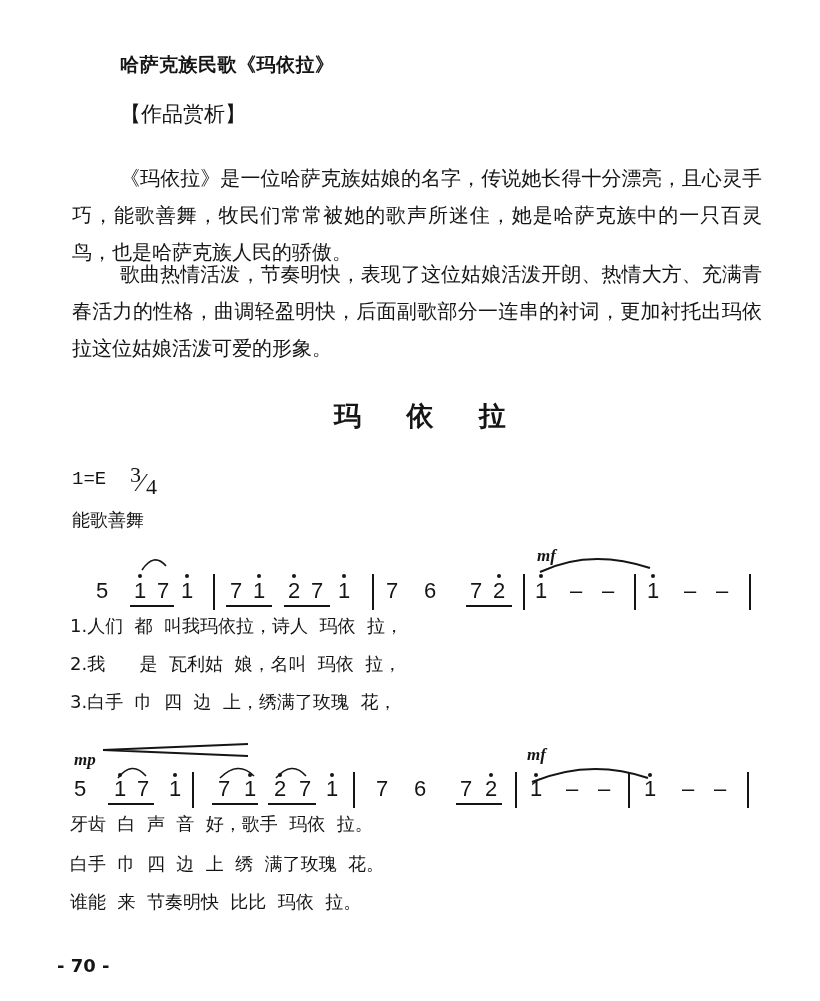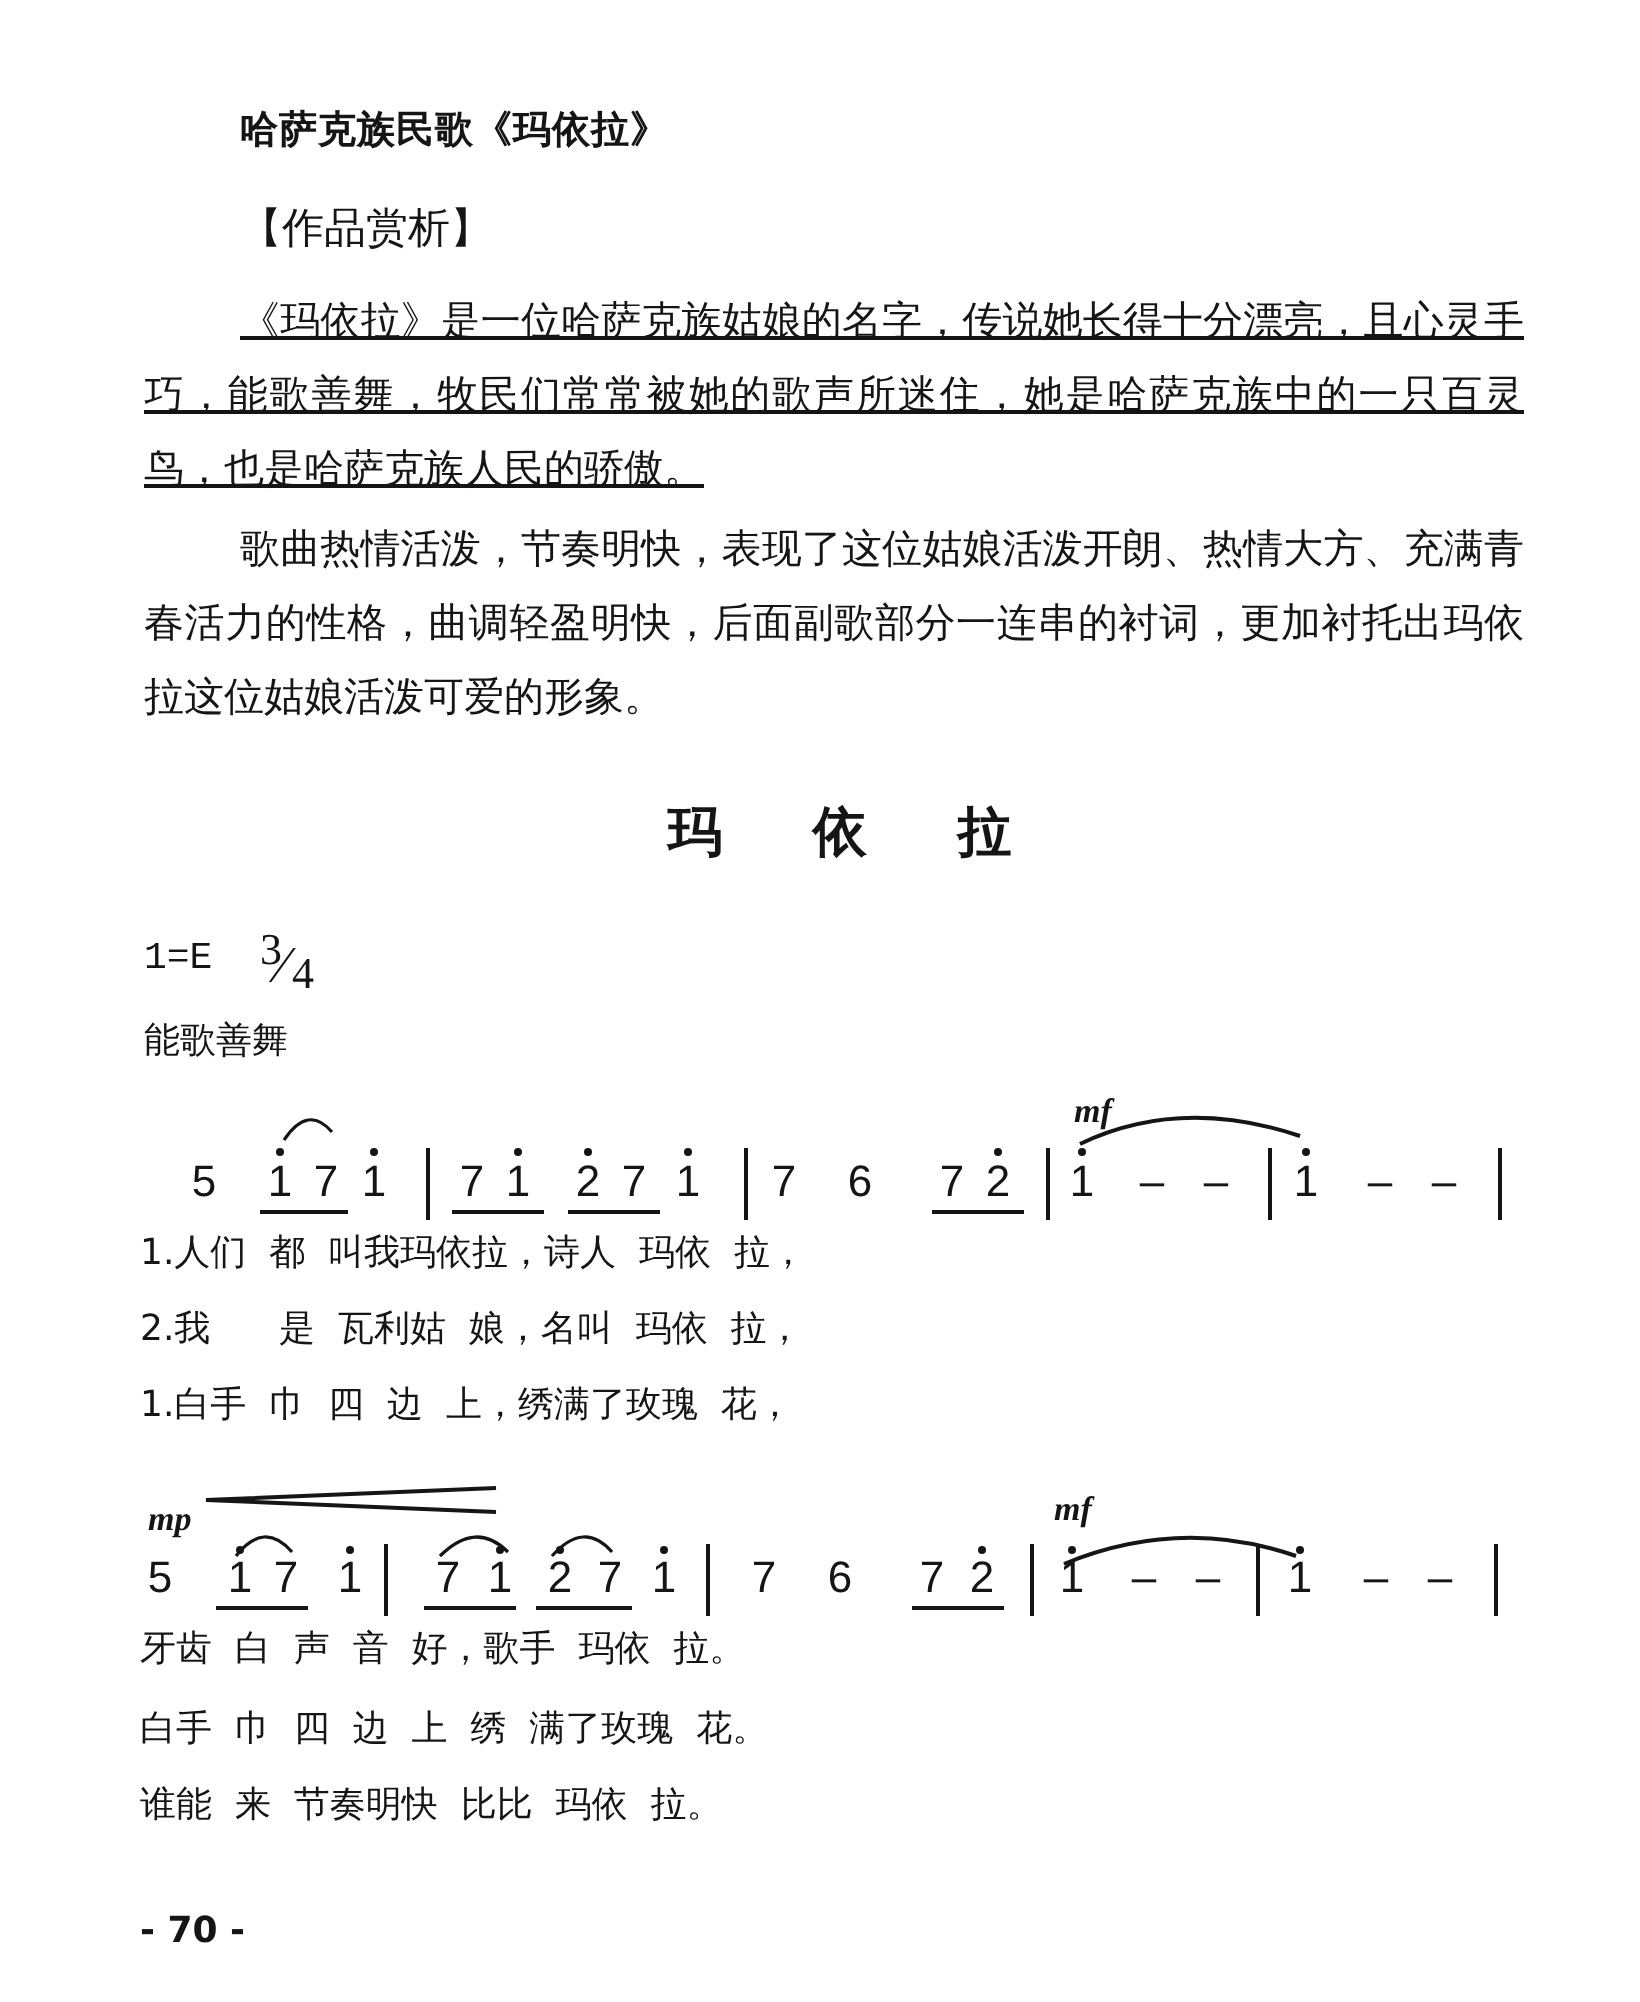--- a/index.html
+++ b/index.html
@@ -13,30 +13,30 @@
   .song-title { left:334px; top:398px; font-size:27px; font-weight:bold; letter-spacing:18px; }
   .key { left:72px; top:468px; font-family:Liberation Mono, monospace; font-size:19px; }
   .timesig { left:130px; top:462px; font-family:"Liberation Serif", serif; font-size:22px; }
   .tempo { left:72px; top:508px; font-size:18px; }
   .note { position:absolute; font-family:"Liberation Sans", sans-serif; font-size:22px; width:20px; text-align:center; }
   .dot-above { position:absolute; width:4px; height:4px; border-radius:2px; background:#151515; }
   .uline { position:absolute; height:2px; background:#151515; }
   .bar { position:absolute; width:2px; background:#151515; }
   .lyric { position:absolute; font-size:18px; letter-spacing:0; }
   .dyn { position:absolute; font-family:"Liberation Serif", serif; font-style:italic; font-weight:bold; font-size:17px;text-align:right; }
-  .footer { left:70px; top:955px; font-size:18px; font-weight:bold; }
+  .footer { left:57px; top:955px; font-size:18px; font-weight:bold; }
   svg { position:absolute; overflow:visible; }
 </style>
 </head>
 <body>
 
 <div class="abs heading">哈萨克族民歌《玛依拉》</div>
 <div class="abs section">【作品赏析】</div>
 
-<div class="abs para" style="top:142px;text-decoration:underline;">
+<div class="abs para" style="top:160px;">
   <p>《玛依拉》是一位哈萨克族姑娘的名字，传说她长得十分漂亮，且心灵手巧，能歌善舞，牧民们常常被她的歌声所迷住，她是哈萨克族中的一只百灵鸟，也是哈萨克族人民的骄傲。</p>
 </div>
 <div class="abs para" style="top:256px;">
   <p>歌曲热情活泼，节奏明快，表现了这位姑娘活泼开朗、热情大方、充满青春活力的性格，曲调轻盈明快，后面副歌部分一连串的衬词，更加衬托出玛依拉这位姑娘活泼可爱的形象。</p>
 </div>
 
 <div class="abs song-title">玛 依 拉</div>
 <div class="abs key">1=E</div>
 <div class="abs timesig">
   <span style="position:absolute;left:0;top:0;">3</span>
@@ -88,21 +88,21 @@
   <div class="bar" style="left:634px;top:574px;height:36px;"></div>
 
   <span class="note" style="left:643px;top:578px;">1</span>
   <span class="dot-above" style="left:651px;top:574px;"></span>
   <span class="note" style="left:680px;top:578px;">–</span>
   <span class="note" style="left:712px;top:578px;">–</span>
   <div class="bar" style="left:749px;top:574px;height:36px;"></div>
 
   <div class="lyric abs" style="left:70px;top:614px;white-space:pre;">1.人们  都  叫我玛依拉，诗人  玛依  拉，</div>
   <div class="lyric abs" style="left:70px;top:652px;white-space:pre;">2.我      是  瓦利姑  娘，名叫  玛依  拉，</div>
-  <div class="lyric abs" style="left:70px;top:690px;white-space:pre;">1.白手  巾  四  边  上，绣满了玫瑰  花，</div>
+  <div class="lyric abs" style="left:70px;top:690px;white-space:pre;">3.白手  巾  四  边  上，绣满了玫瑰  花，</div>
 </div>
 
 <div>
   <span class="dyn" style="left:74px;top:750px;">mp</span>
   <svg width="820" height="40" style="left:0;top:740px;">
     <path d="M248 4 L103 10 L248 16" stroke="#151515" stroke-width="2" fill="none"></path>
   </svg>
   <span class="dyn" style="left:527px;top:745px;">mf</span>
   <svg width="820" height="60" style="left:0;top:760px;">
     <path d="M532 22 Q590 -2 648 18" stroke="#151515" stroke-width="2" fill="none"></path>

